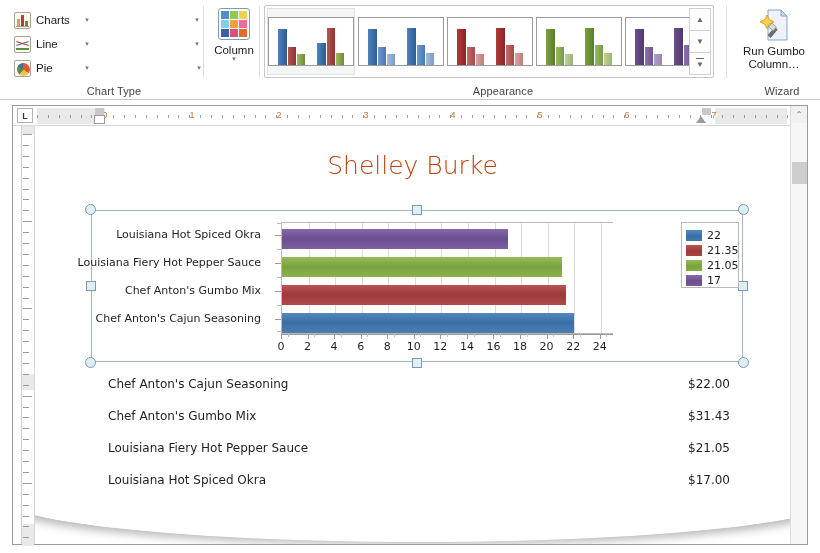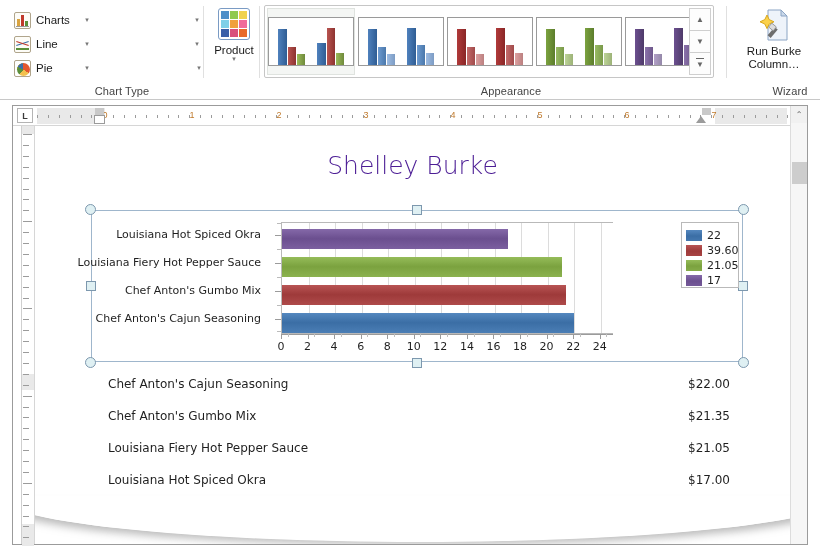--- a/index.html
+++ b/index.html
@@ -13,21 +13,21 @@
   #root { position: relative; width: 820px; height: 553px; background:#fff; }
 
   
   .ribbon {
     position: absolute; left: 0; top: 0; width: 820px; height: 100px;
     background: #ffffff;
     border-bottom: 1px solid #c8c8c8;
   }
   .rgroup { position: absolute; top: 0; height: 99px; }
   .rgroup-label {
-    position: absolute; bottom: 2px; left: 16px; width: 100%;
+    position: absolute; bottom: 2px; left: 8px; width: 100%;
     text-align: center; font-size: 11px; color: #444; letter-spacing: .1px;
   }
   .rsep { position: absolute; top: 6px; width: 1px; height: 72px; background: #e0e0e0; }
 
   
   #g-charttype { left: 6px; width: 200px; }
   .ct-item {
     position: absolute; height: 22px; display: flex; align-items: center;
     cursor: default; padding: 0 2px; border-radius: 2px;
   }
@@ -171,21 +171,21 @@
   }
   .page-fold .curve {
     position:absolute; left:-5%; top:0; width:112%; height:46px;
     border-radius: 0 0 50% 50% / 0 0 100% 100%;
     background:#fff;
     box-shadow: 0 5px 8px -3px rgba(130,130,130,.55);
   }
 
   .doc-title {
     position:absolute; left:0; right:0; top:25px; text-align:center;
-    font-size: 25px; color:#4c1d95; font-weight: 300;
+    font-size: 25px; color:#c2410c; font-weight: 300;
     font-family: "DejaVu Sans", "Liberation Sans", sans-serif;
   }
 
   
   .chart-ctl { position:absolute; left:56px; top:84px; width:652px; height:152px; }
   .sel-border { position:absolute; inset:0; border:1px solid #9fb6cc; }
   .h-circ {
     position:absolute; width:11px; height:11px; border-radius:50%;
     background:#dff0f3; border:1px solid #7d98ae;
   }
@@ -309,21 +309,21 @@
           <i style="background:#4e8fc9"></i>
             <i style="background:#8fc94e"></i>
             <i style="background:#f0d24e"></i>
           <i style="background:#7fd0e8"></i>
             <i style="background:#f0a03c"></i>
             <i style="background:#f06a9b"></i>
           <i style="background:#3a5fa8"></i>
             <i style="background:#d94f7b"></i>
             <i style="background:#e86a2a"></i>
         </div>
-        <div class="palette-txt">Product</div>
+        <div class="palette-txt">Column</div>
         <div class="palette-ar">▾</div>
       </div>
     </div>
 
     <div class="rsep" style="left:259px;"></div>
 
     <div class="rgroup" id="g-appearance">
       <div class="gal-frame">
         <div class="gal-strip">
 
@@ -400,21 +400,21 @@
       <div class="wiz-btn">
         <div class="wiz-ico">
           <svg width="36" height="36" viewBox="0 0 36 36">
             <path d="M12 3 h13 l6 6 v24 h-19 z" fill="#eef3fa" stroke="#8ba4c4" stroke-width="1"></path>
             <path d="M25 3 v6 h6 z" fill="#c9d8ea" stroke="#8ba4c4" stroke-width="1"></path>
             <path d="M11 8 l2.2 4.6 L18 14.8 l-4.8 2.2 L11 21.6 l-2.2-4.6 L4 14.8 l4.8-2.2 z" fill="#fbd14b" stroke="#d8a820" stroke-width="1"></path>
             <rect x="15" y="20" width="4" height="11" transform="rotate(40 17 25)" fill="#6d6d6d"></rect>
             <rect x="13.5" y="17.5" width="6" height="5" transform="rotate(40 16.5 20)" fill="#dcdcdc" stroke="#8d8d8d" stroke-width=".8"></rect>
           </svg>
         </div>
-        <div class="wiz-txt">Run Burke</div>
+        <div class="wiz-txt">Run Gumbo</div>
         <div class="wiz-txt">Column…</div>
       </div>
       <div class="rgroup-label">Wizard</div>
     </div>
   </div>
 
   <div class="docpane">
 
     <div class="hruler">
       <div class="corner-l">L</div>
@@ -658,21 +658,21 @@
                 <div class="xlab" style="left: 500.72px;">24</div>
               </div>
 
             <div class="legend">
               <div class="leg-row">
                 <span class="leg-sw" id="lsw0" style="background: linear-gradient(rgb(85, 136, 191), rgb(59, 110, 165) 55%, rgb(69, 120, 175));"></span>
                 <span class="leg-tx">22</span>
               </div>
               <div class="leg-row">
                 <span class="leg-sw" id="lsw1" style="background: linear-gradient(rgb(184, 84, 84), rgb(158, 58, 58) 55%, rgb(168, 68, 68));"></span>
-                <span class="leg-tx">39.60</span>
+                <span class="leg-tx">21.35</span>
               </div>
               <div class="leg-row">
                 <span class="leg-sw" id="lsw2" style="background: linear-gradient(rgb(149, 188, 89), rgb(123, 162, 63) 55%, rgb(133, 172, 73));"></span>
                 <span class="leg-tx">21.05</span>
               </div>
               <div class="leg-row">
                 <span class="leg-sw" id="lsw3" style="background: linear-gradient(rgb(133, 105, 169), rgb(107, 79, 143) 55%, rgb(117, 89, 153));"></span>
                 <span class="leg-tx">17</span>
               </div>
             </div>
@@ -681,21 +681,21 @@
           </div>
         </div>
 
         <div class="tbl">
           <div class="tbl-row">
             <div class="c1">Chef Anton's Cajun Seasoning</div>
             <div class="c2">$22.00</div>
           </div>
           <div class="tbl-row">
             <div class="c1">Chef Anton's Gumbo Mix</div>
-            <div class="c2">$21.35</div>
+            <div class="c2">$31.43</div>
           </div>
           <div class="tbl-row">
             <div class="c1">Louisiana Fiery Hot Pepper Sauce</div>
             <div class="c2">$21.05</div>
           </div>
           <div class="tbl-row">
             <div class="c1">Louisiana Hot Spiced Okra</div>
             <div class="c2">$17.00</div>
           </div>
         </div>

